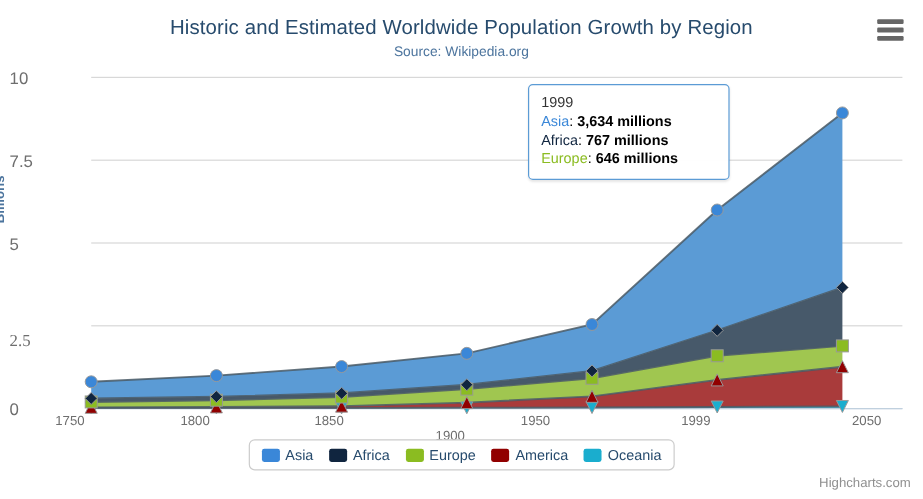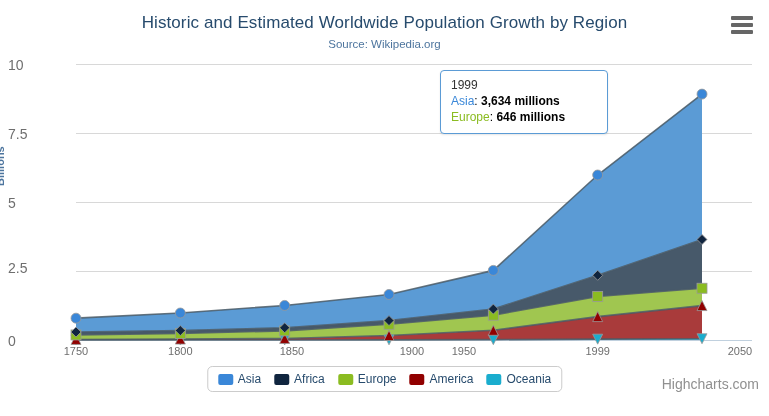--- a/index.html
+++ b/index.html
@@ -48,21 +48,21 @@
   .y-axis-title{
     position:absolute;
     left:-6px;top:186px;
     font-size:11px;font-weight:bold;color:#4d759e;
     transform:rotate(-90deg);transform-origin:left top;
     white-space:nowrap;
   }
   .x-label{
     position:absolute;top:345px;
     font-size:11px;color:#6e6e6e;
-    text-align:center;width:60px;margin-left:-30px;
+    width:60px;margin-left:-30px;
   }
   .x-axis-line{
     position:absolute;left:76px;top:340px;width:676px;height:1px;background:#c0d0de;
   }
 
   
   #series-svg{position:absolute;left:0;top:0;width:769px;height:416px;pointer-events:none;}
 
   
   .legend{
@@ -93,22 +93,22 @@
     box-shadow:0 1px 2px rgba(0,0,0,.1);
     z-index:20;
   }
   .tt-header{font-size:12px;color:#333333;margin-bottom:2px;}
   .tt-row{font-size:12px;line-height:15.5px;color:#000000;white-space:nowrap;}
   .tt-name{font-weight:normal;}
   .tt-val{font-weight:bold;color:#000000;}
 
   
   .credits{
-    position:absolute;right:10px;bottom:24px;
-    font-size:14px;color:#909090;
+    position:absolute;right:10px;bottom:7px;
+    font-size:11px;color:#909090;
     cursor:pointer;
   }
 </style>
 </head>
 <body>
 
 <div id="chart-root">
 
   <div class="chart-title">Historic and Estimated Worldwide Population Growth by Region</div>
   <div class="chart-subtitle">Source: Wikipedia.org</div>
@@ -120,31 +120,31 @@
   </div>
 
   <div id="grid-layer">
       <div class="grid-line" style="left: 76px; top: 64px; width: 676px;"></div>
       <div class="y-label" style="left: 8px; top: 57px; width: 60px;">10</div>
       <div class="grid-line" style="left: 76px; top: 133px; width: 676px;"></div>
       <div class="y-label" style="left: 8px; top: 126px; width: 60px;">7.5</div>
       <div class="grid-line" style="left: 76px; top: 202px; width: 676px;"></div>
       <div class="y-label" style="left: 8px; top: 195px; width: 60px;">5</div>
       <div class="grid-line" style="left: 76px; top: 271px; width: 676px;"></div>
-      <div class="y-label" style="left: 8px; top: 260px; width: 60px;">2.5</div>
+      <div class="y-label" style="left: 8px; top: 277px; width: 60px; font-family: Liberation Serif, serif;">2.5</div>
       <div class="grid-line zero" style="left: 76px; top: 340px; width: 676px;"></div>
       <div class="y-label" style="left: 8px; top: 333px; width: 60px;">0</div>
     </div>
   <div class="y-axis-title">Billions</div>
   <div class="x-axis-line"></div>
   <div id="xlabel-layer">
       <div class="x-label" style="left: 76px;">1750</div>
       <div class="x-label" style="left: 180.333px;">1800</div>
       <div class="x-label" style="left: 292px;">1850</div>
-      <div class="x-label" style="left: 412px;">1900</div>
+      <div class="x-label" style="left: 393px; margin-top: 13px;">1900</div>
       <div class="x-label" style="left: 464px;">1950</div>
       <div class="x-label" style="left: 597.667px;">1999</div>
       <div class="x-label" style="left: 740px;">2050</div>
     </div>
 
   <svg id="series-svg" viewBox="0 0 769 416" preserveAspectRatio="none">
       <path d="M76,339.9448 L180.33333333333331,339.9448 L284.66666666666663,339.9448 L389,339.8344 L493.3333333333333,339.6412 L597.6666666666666,339.172 L702,338.7304 L702,340 L597.6666666666666,340 L493.3333333333333,340 L389,340 L284.66666666666663,340 L180.33333333333331,340 L76,340 Z" fill="#4dc0dd"></path>
       <path d="M76,339.448 L180.33333333333331,339.0892 L284.66666666666663,338.4544 L389,335.5288 L493.3333333333333,330.2848 L597.6666666666666,316.5952 L702,305.5828 L702,338.7304 L597.6666666666666,339.172 L493.3333333333333,339.6412 L389,339.8344 L284.66666666666663,339.9448 L180.33333333333331,339.9448 L76,339.9448 Z" fill="#a93b3b"></path>
       <path d="M76,334.9492 L180.33333333333331,333.4864 L284.66666666666663,330.8368 L389,324.26800000000003 L493.3333333333333,315.1876 L597.6666666666666,296.4748 L702,288.25 L702,305.5828 L597.6666666666666,316.5952 L493.3333333333333,330.2848 L389,335.5288 L284.66666666666663,338.4544 L180.33333333333331,339.0892 L76,339.448 Z" fill="#a0c650"></path>
       <path d="M76,332.0236 L180.33333333333331,330.5332 L284.66666666666663,327.7732 L389,320.5972 L493.3333333333333,309.08799999999997 L597.6666666666666,275.3056 L702,239.5084 L702,288.25 L597.6666666666666,296.4748 L493.3333333333333,315.1876 L389,324.26800000000003 L284.66666666666663,330.8368 L180.33333333333331,333.4864 L76,334.9492 Z" fill="#47596a"></path>
@@ -188,20 +188,21 @@
       <circle cx="389" cy="294.46000000000004" r="5" fill="#3a87d8" stroke="#999999" stroke-width="0.8"></circle>
       <circle cx="493.3333333333333" cy="270.39279999999997" r="5" fill="#3a87d8" stroke="#999999" stroke-width="0.8"></circle>
       <circle cx="597.6666666666666" cy="175.0072" r="5" fill="#3a87d8" stroke="#999999" stroke-width="0.8"></circle>
       <circle cx="702" cy="94.11160000000001" r="5" fill="#3a87d8" stroke="#999999" stroke-width="0.8"></circle>
     </svg>
 
   <div class="tooltip">
     <div class="tt-header">1999</div>
     <div id="tooltip-rows">
         <div class="tt-row"><span class="tt-name" style="color: rgb(58, 135, 216);">Asia</span><span>: </span><span class="tt-val">3,634 millions</span></div>
+        <div class="tt-row"><span class="tt-name" style="color: rgb(16, 37, 63);">Africa</span><span>: </span><span class="tt-val">767 millions</span></div>
         <div class="tt-row"><span class="tt-name" style="color: rgb(139, 188, 33);">Europe</span><span>: </span><span class="tt-val">646 millions</span></div>
       </div>
   </div>
 
   <div class="legend" id="legend">
       <div class="legend-item">
         <span class="legend-swatch" style="background: rgb(58, 135, 216);"></span>
         <span class="legend-label">Asia</span>
       </div>
       <div class="legend-item">

